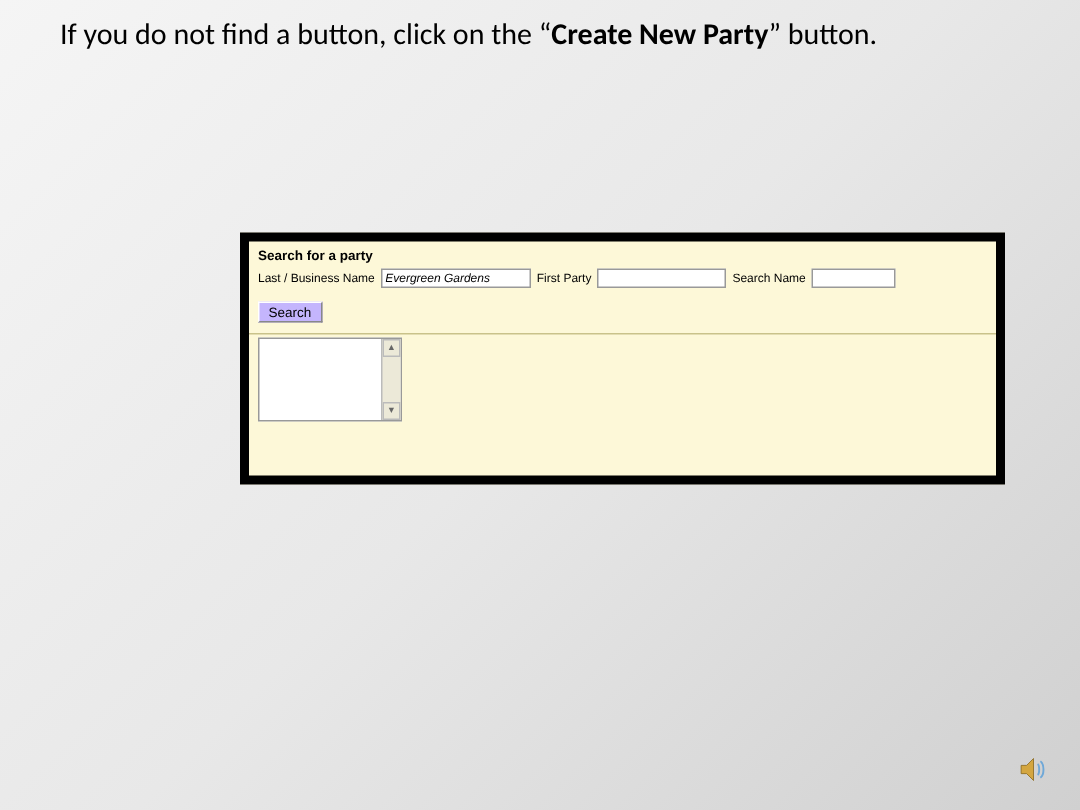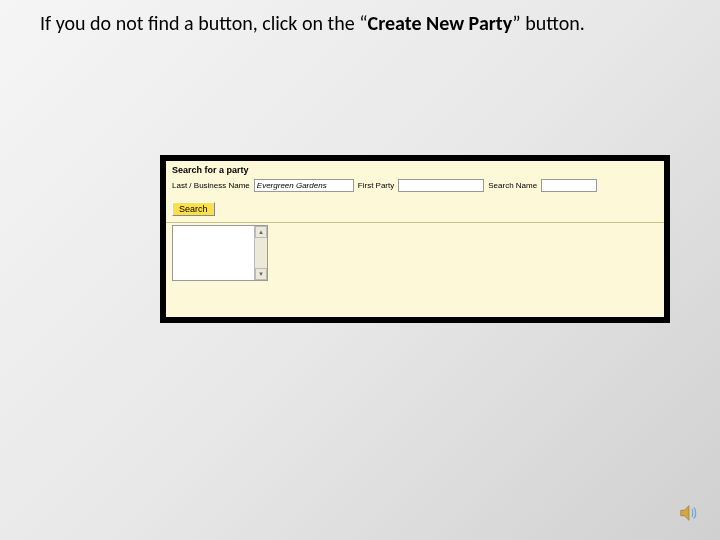--- a/index.html
+++ b/index.html
@@ -60,21 +60,21 @@
     border: 1px solid #999;
     background: #fff;
     box-sizing: border-box;
   }
   .txt.lbn { width: 100px; font-style: italic; }
   .txt.fn  { width: 86px; }
   .txt.mn  { width: 56px; }
   .btn {
     font-size: 9px;
     padding: 1px 6px;
-    background: #fde047;
+    background: #c4b5fd;
     border-top: 1px solid #fff;
     border-left: 1px solid #fff;
     border-right: 1px solid #888;
     border-bottom: 1px solid #888;
     cursor: pointer;
   }
   .search-btn-row {
     padding: 4px 6px 6px 6px;
   }
   .hr {

